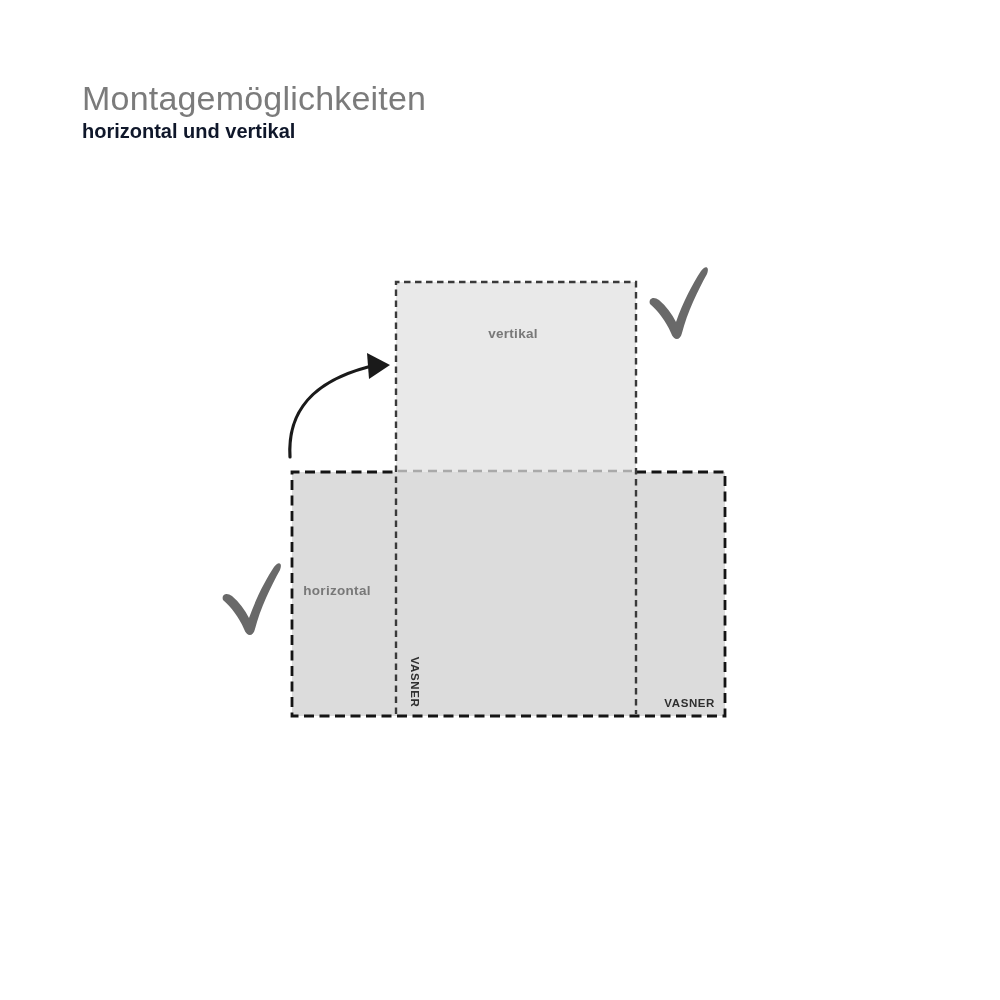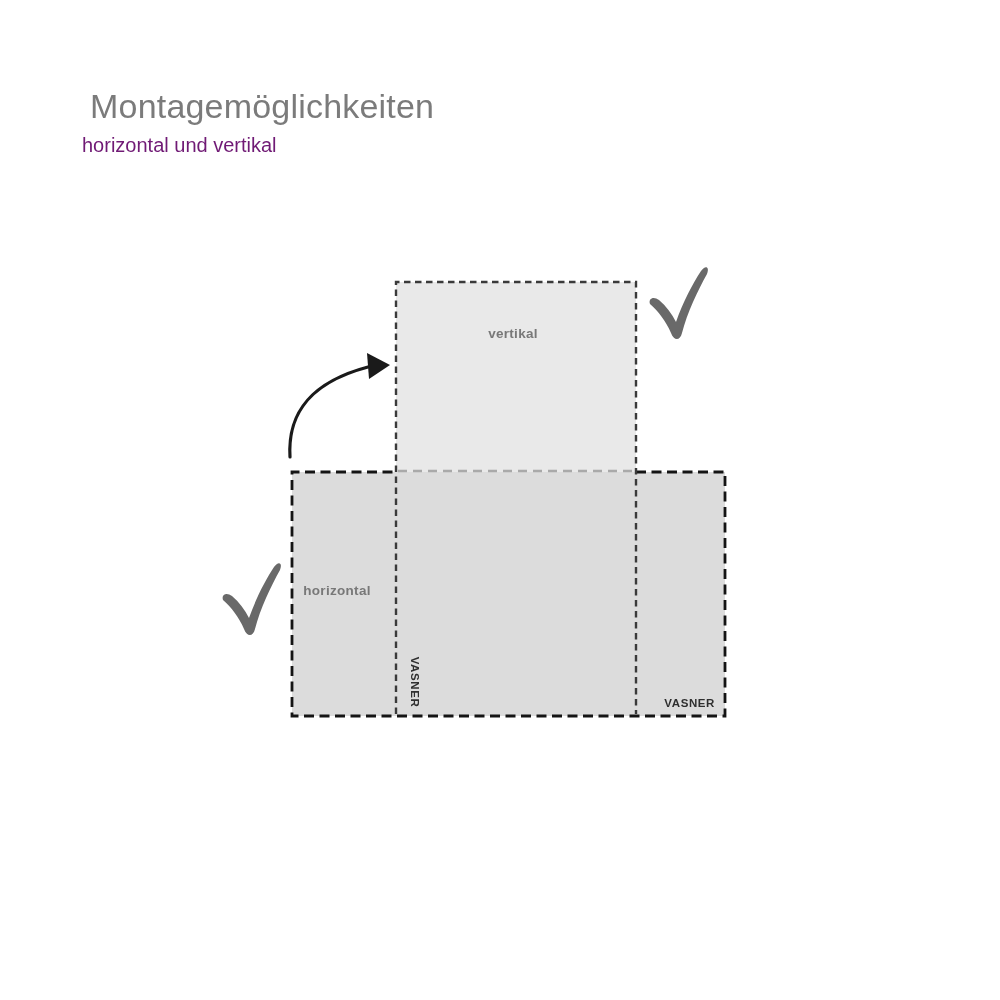--- a/index.html
+++ b/index.html
@@ -8,32 +8,32 @@
     width:1000px;height:1000px;
     background:#ffffff;
     overflow:hidden;
     font-family:"Liberation Sans", sans-serif;
   }
   .header{
     position:absolute;
     left:82px;top:80px;
   }
   .title{
-    margin:8px;
+    margin:0;
     font-size:34px;
     font-weight:400;
     color:#7b7b7b;
     letter-spacing:0.2px;
     line-height:1.1;
   }
   .subtitle{
     margin:2px 0 0 0;
     font-size:20px;
-    font-weight:400;
-    color:#701a75;
+    font-weight:700;
+    color:#0f172a;
     line-height:1.2;
   }
   .diagram{
     position:absolute;
     left:0;top:0;
     width:1000px;height:1000px;
   }
   svg text{
     font-family:"Liberation Sans", sans-serif;
   }

